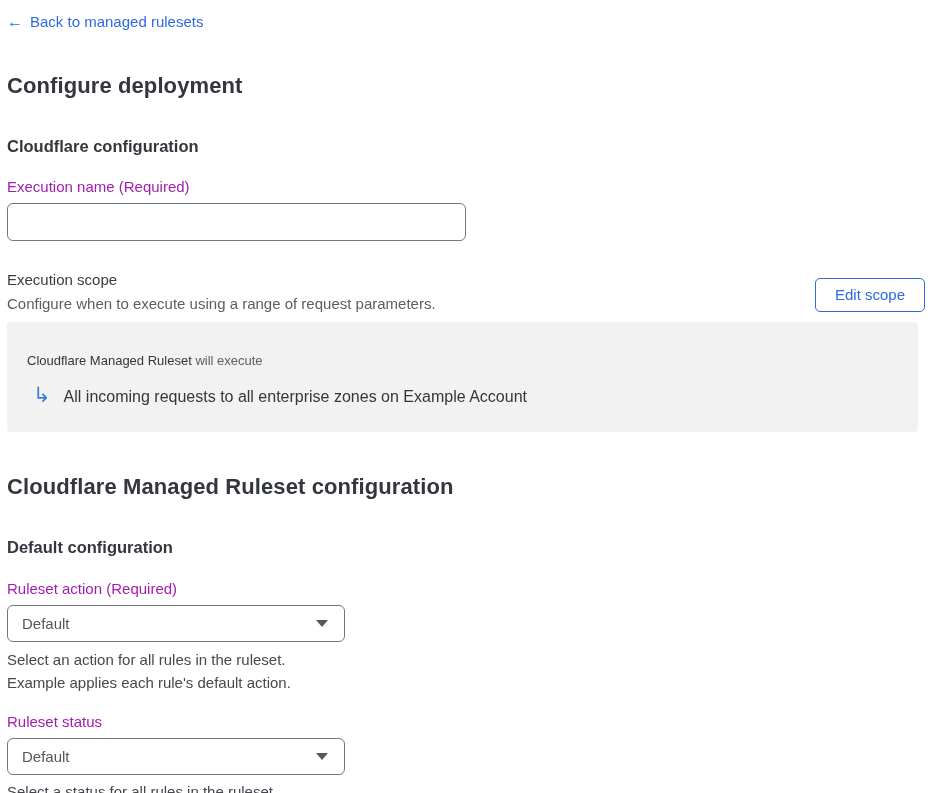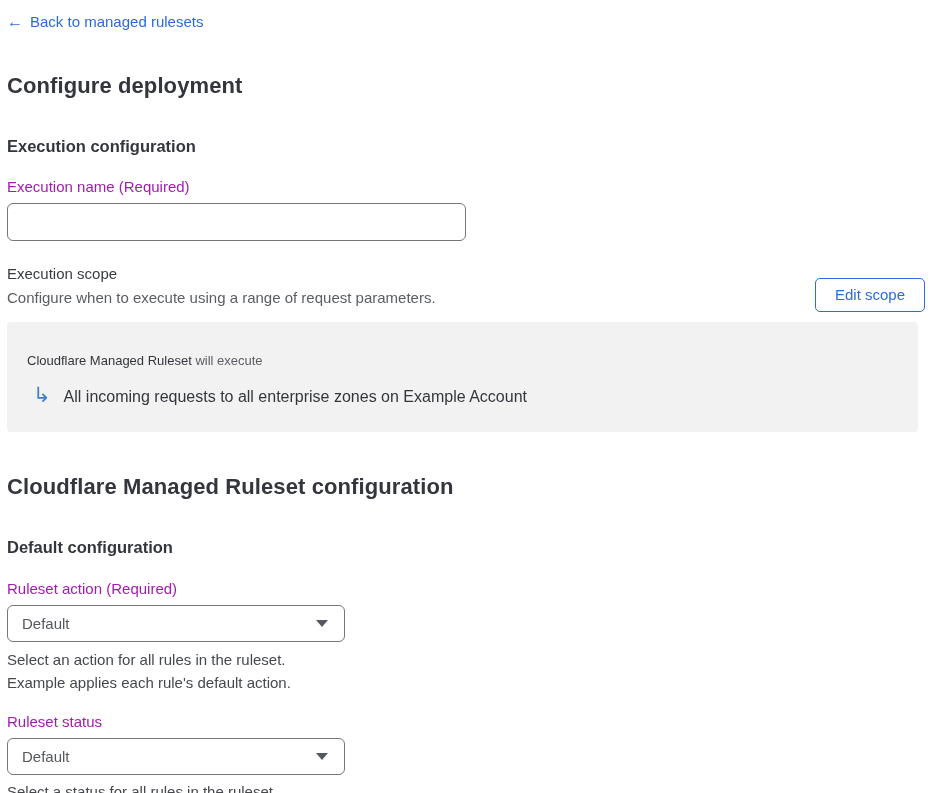--- a/index.html
+++ b/index.html
@@ -62,21 +62,21 @@
     font-size: 15px;
     color: #383b41;
     background: #fff;
     outline: none;
   }
 
   
   .scope-row {
     margin-top: 25px;
     display: flex;
-    align-items: flex-start;
+    align-items: flex-end;
     justify-content: space-between;
     width: 918px;
   }
   .scope-label { font-size: 15px; line-height: 16px; color: #383b41; }
   .scope-desc  { margin-top: 8px; font-size: 15px; line-height: 16px; color: #5a5d63; }
   .edit-scope-btn {
     margin-top: 12px;
     background: #ffffff;
     border: 1px solid #2d6ae0;
     color: #2d6ae0;
@@ -149,21 +149,21 @@
 
 <div class="page">
 
   <a class="back-link" href="#">
     <span class="arrow">←</span>
     <span>Back to managed rulesets</span>
   </a>
 
   <h1 class="page-heading">Configure deployment</h1>
 
-  <h2 class="section-heading">Execution configuration</h2>
+  <h2 class="section-heading">Cloudflare configuration</h2>
 
   <div class="field-label">Execution name (Required)</div>
   <input class="text-input" type="text" placeholder="" style="">
 
   <div class="scope-row">
     <div>
       <div class="scope-label">Execution scope</div>
       <div class="scope-desc">Configure when to execute using a range of request parameters.</div>
     </div>
     <button class="edit-scope-btn">Edit scope</button>

